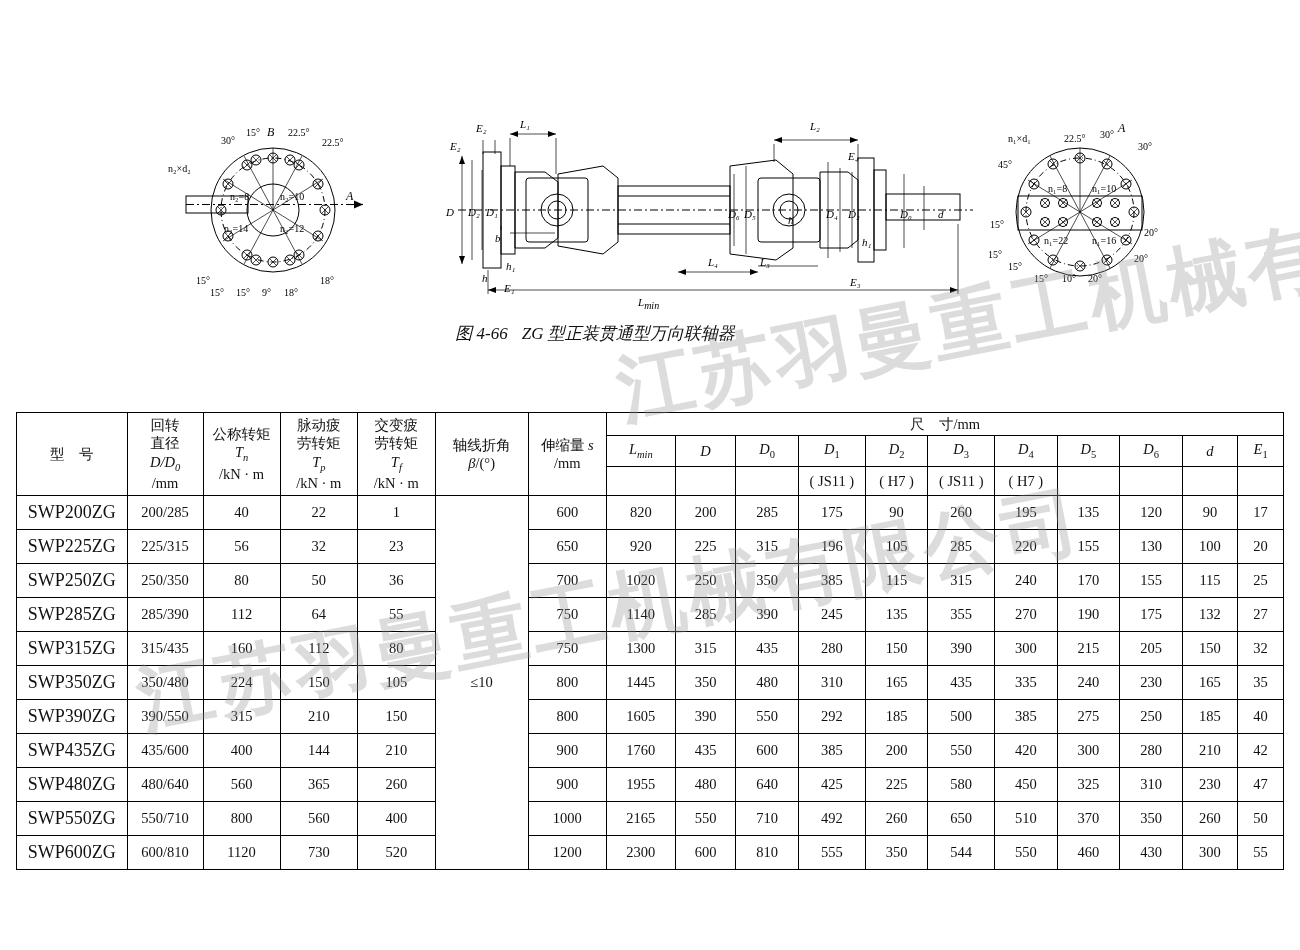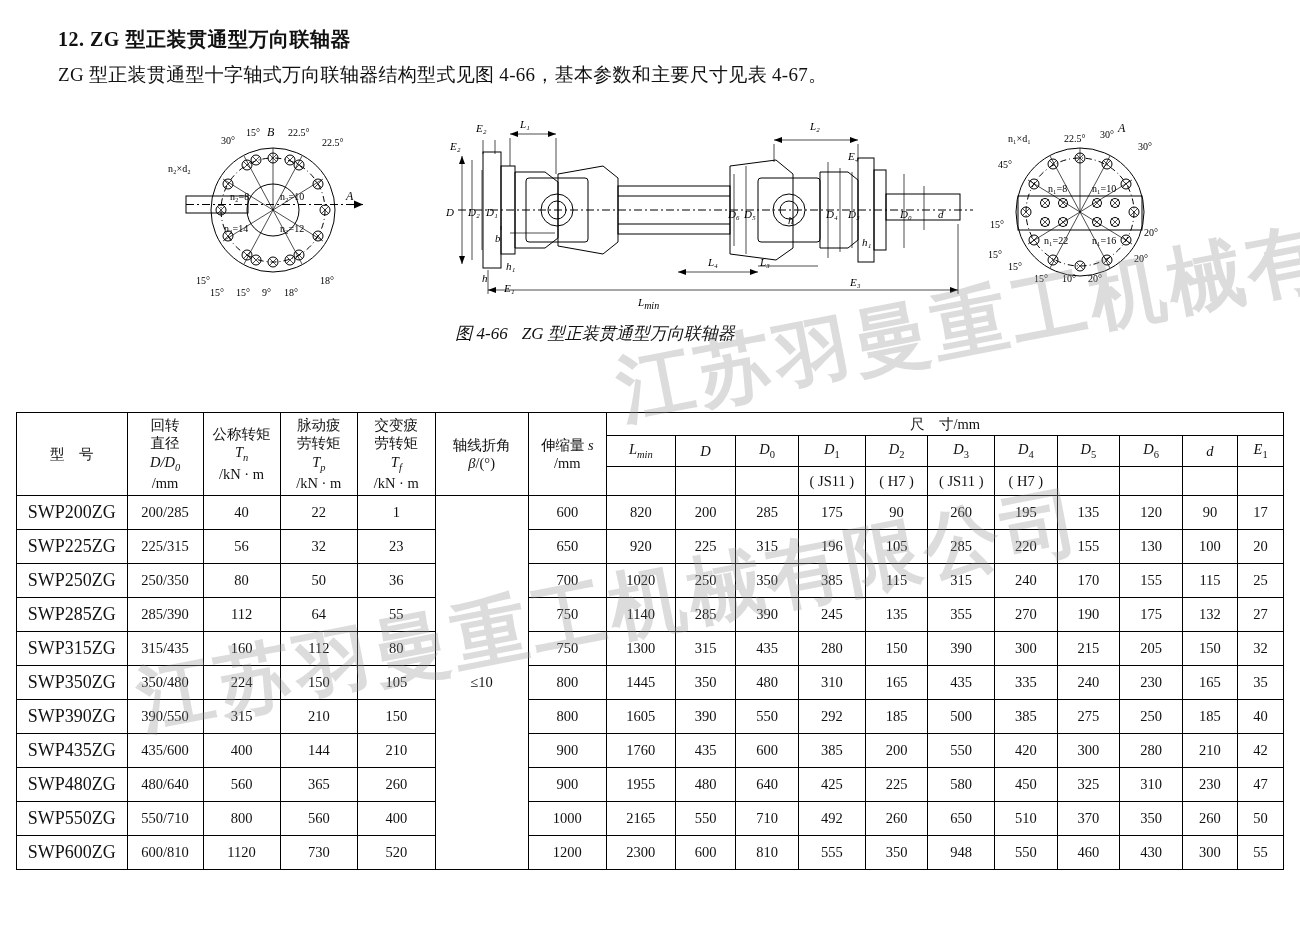--- a/index.html
+++ b/index.html
@@ -145,22 +145,20 @@
   .fs10 { font-size: 10px; }
   .fs11 { font-size: 11px; }
   .fs12 { font-size: 12px; }
   .it { font-style: italic; }
 </style>
 </head>
 <body>
 
 <div class="page">
 
-  <div class="heading">12. ZG 型正装贯通型万向联轴器</div>
-  <div class="intro">ZG 型正装贯通型十字轴式万向联轴器结构型式见图 4-66，基本参数和主要尺寸见表 4-67。</div>
 
   <div class="figure-wrap">
     <svg width="1190" height="215" viewBox="0 0 1190 215">
       <g stroke="#000" fill="none" stroke-width="1">
 
         <circle cx="215" cy="110" r="62"></circle>
         <circle cx="215" cy="110" r="52" stroke-dasharray="6 3 1 3"></circle>
         <circle cx="215" cy="110" r="26"></circle>
 
         <g>
@@ -748,21 +746,21 @@
           <td>600/810</td>
           <td>1120</td>
           <td>730</td>
           <td>520</td>
           <td>1200</td>
           <td>2300</td>
           <td>600</td>
           <td>810</td>
           <td>555</td>
           <td>350</td>
-          <td>948</td>
+          <td>544</td>
           <td>550</td>
           <td>460</td>
           <td>430</td>
           <td>300</td>
           <td>55</td>
         </tr>
 
       </tbody>
     </table>
   </div>

